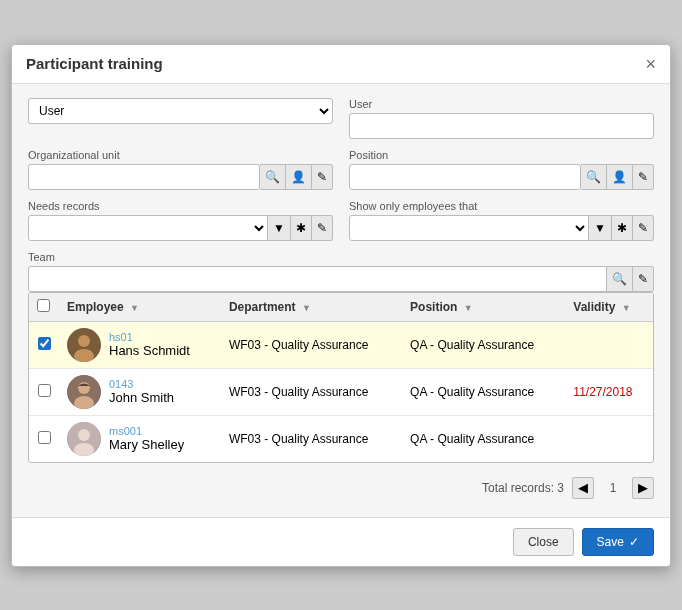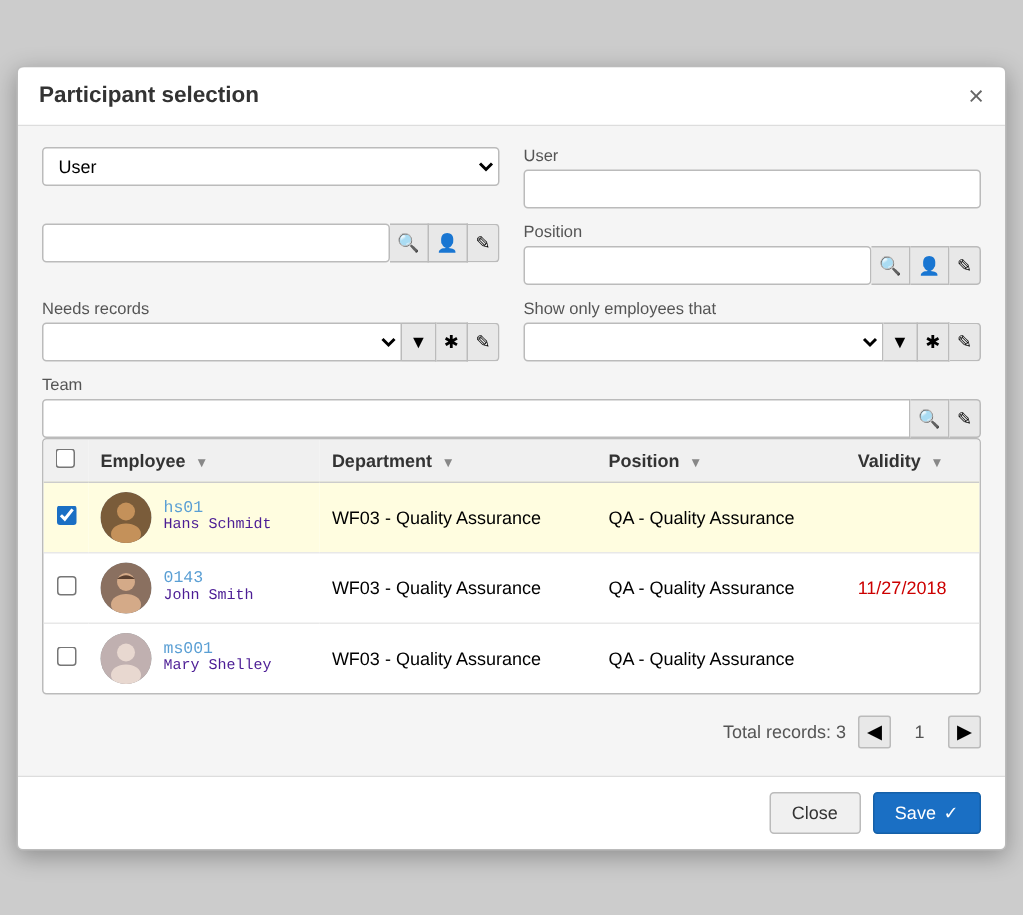--- a/index.html
+++ b/index.html
@@ -184,29 +184,28 @@
       overflow: hidden;
       flex-shrink: 0;
     }
     .avatar svg {
       width: 34px;
       height: 34px;
     }
     .emp-info {
       display: flex;
       flex-direction: column;
-      font-family: Liberation Mono, monospace;
     }
     .emp-id {
       color: #5a9fd4;
       font-size: 11px;
     }
     .emp-name {
-      color: #4c1d95;
-      font-size: 10px;
+      color: #000000;
+      font-size: 13px;
     }
     .sort-arrow {
       font-size: 9px;
       color: #888;
       margin-left: 3px;
     }
     .validity-red {
       color: #cc0000;
       font-weight: normal;
     }
@@ -274,40 +273,41 @@
     .check-blue {
       accent-color: #1a6fc4;
     }
   </style>
 </head>
 <body>
 
 <div class="dialog">
 
   <div class="dialog-header">
-    <span class="dialog-title">Participant selection</span>
+    <span class="dialog-title">Participant training</span>
     <button class="close-btn">×</button>
   </div>
 
   <div class="dialog-body">
 
     <div class="form-row">
       <div class="form-group">
         <select>
           <option>User</option>
         </select>
       </div>
       <div class="form-group">
         <label>User</label>
         <input type="text" value="" style="">
       </div>
     </div>
 
     <div class="form-row">
       <div class="form-group">
+        <label>Organizational unit</label>
         <div class="input-with-btns">
           <input type="text" style="">
           <button class="icon-btn">🔍</button>
           <button class="icon-btn">👤</button>
           <button class="icon-btn">✎</button>
         </div>
       </div>
       <div class="form-group">
         <label>Position</label>
         <div class="input-with-btns">

